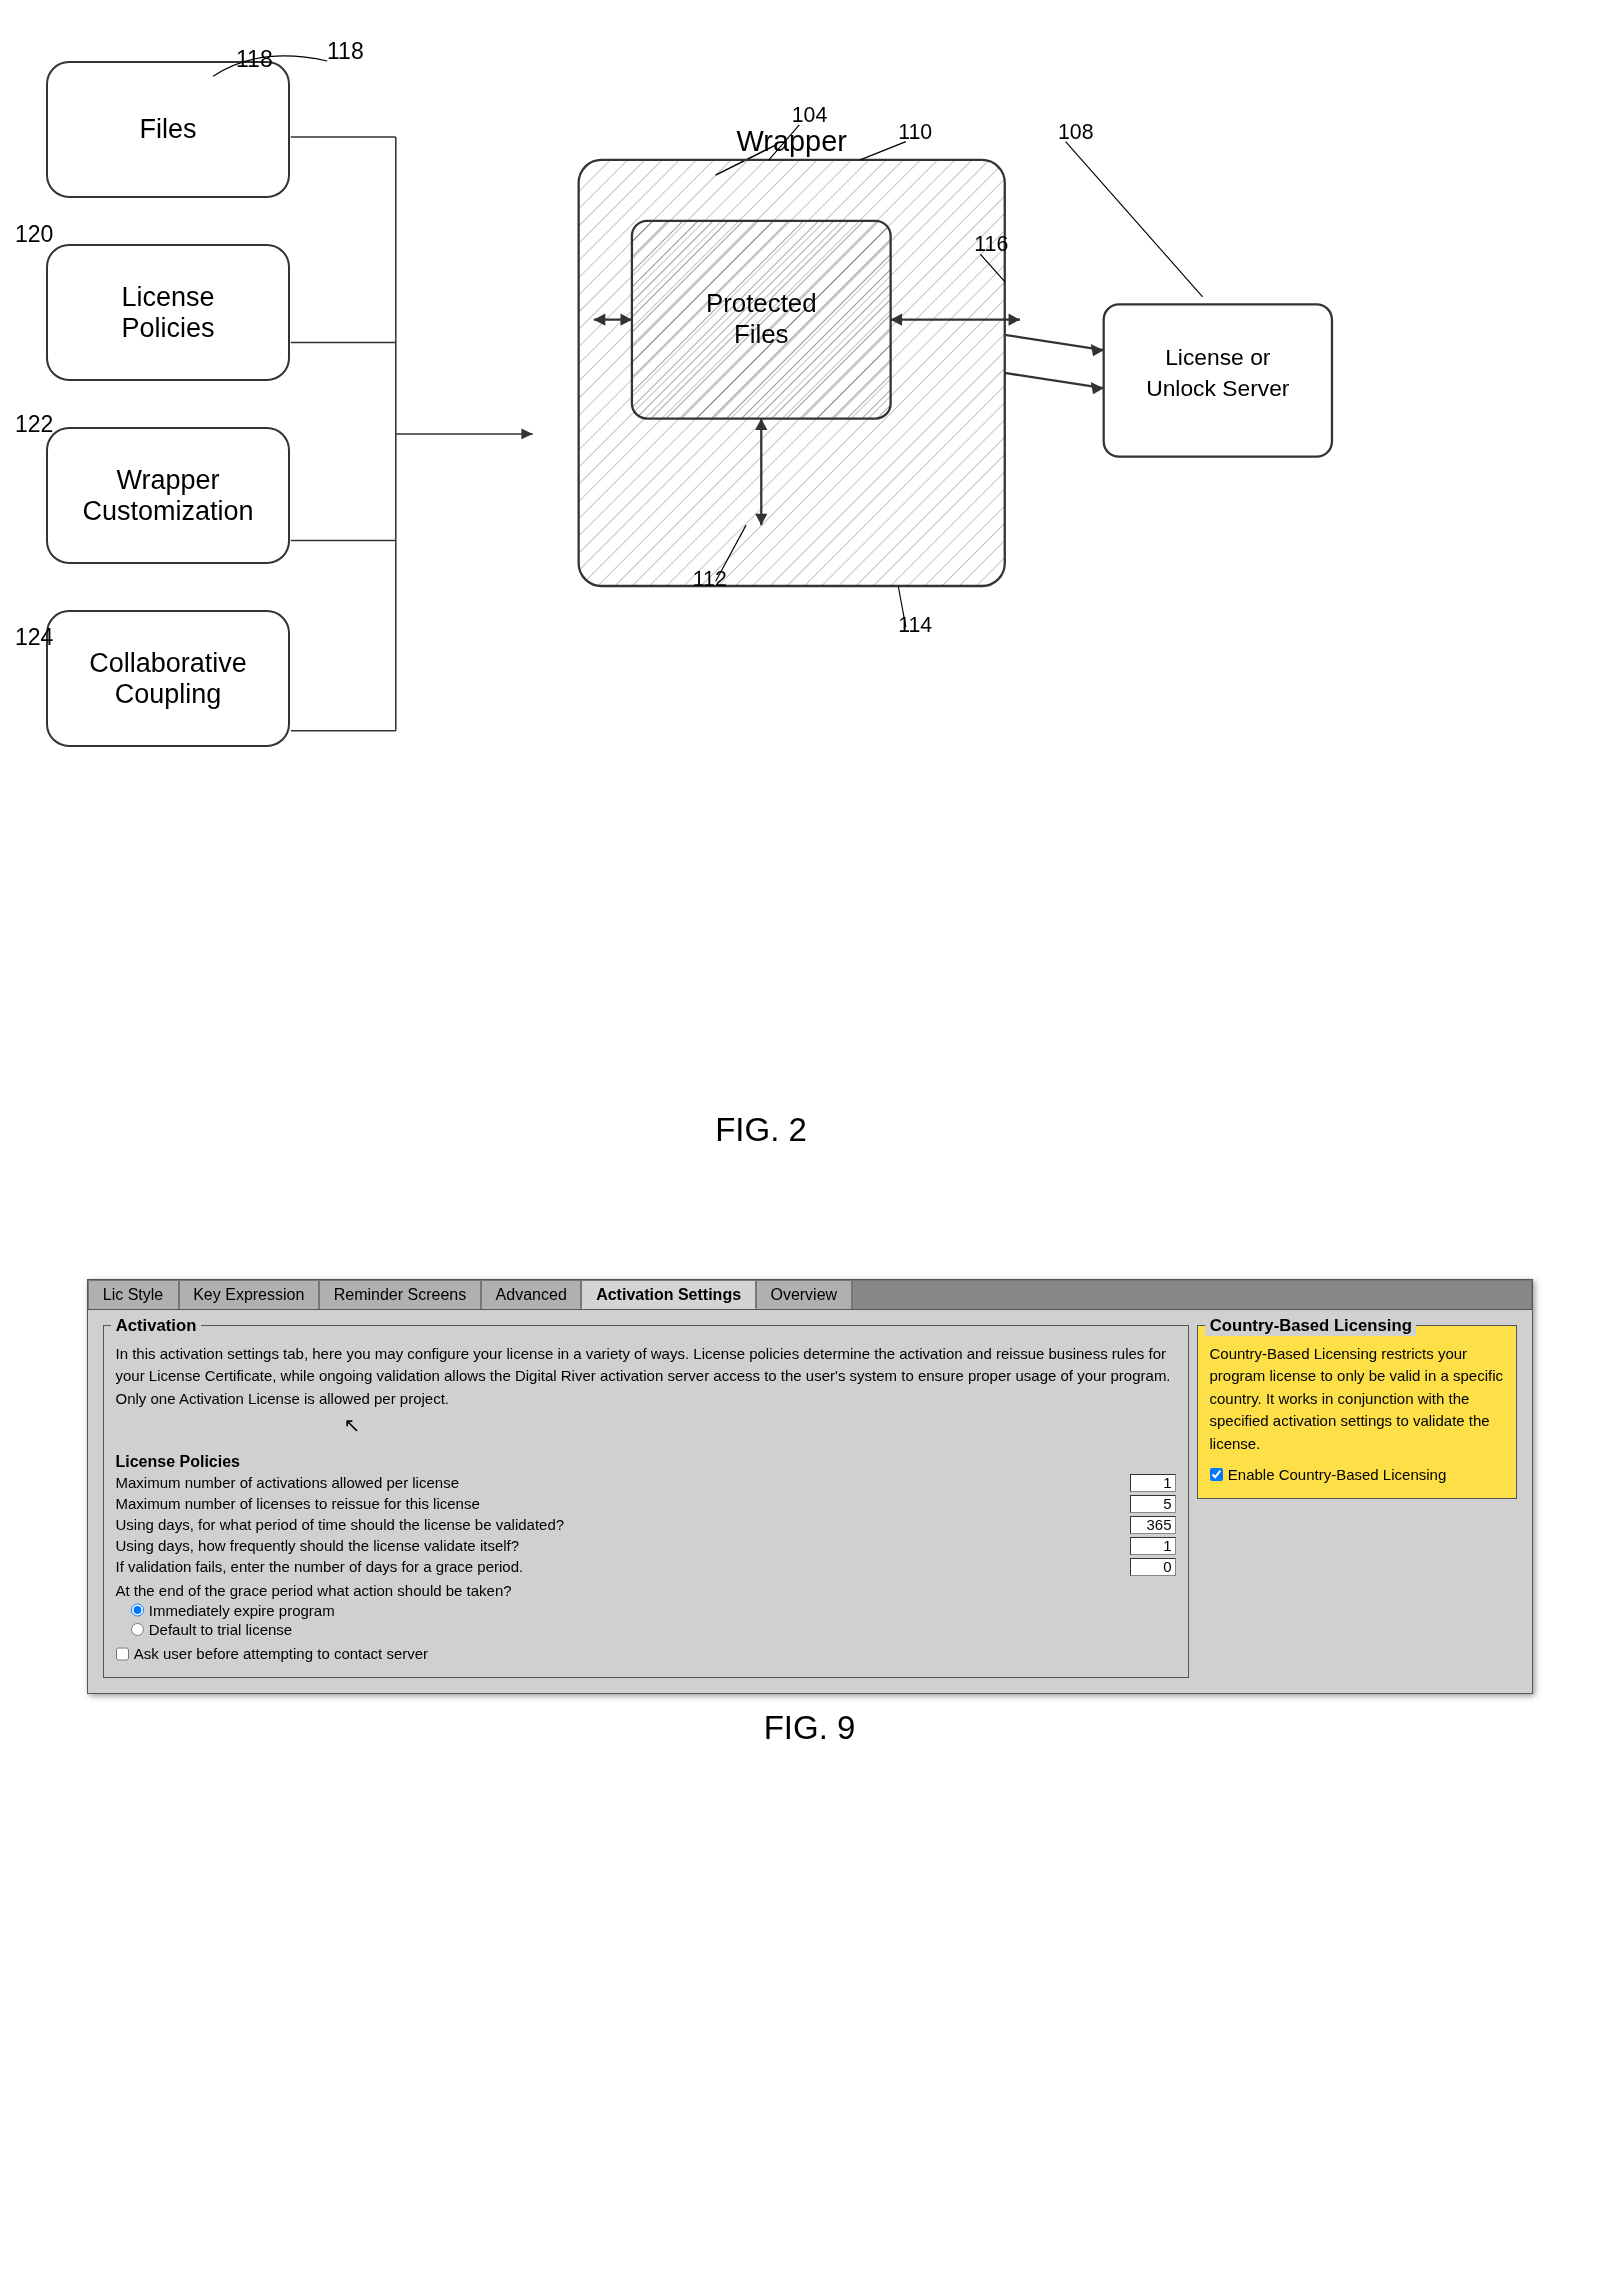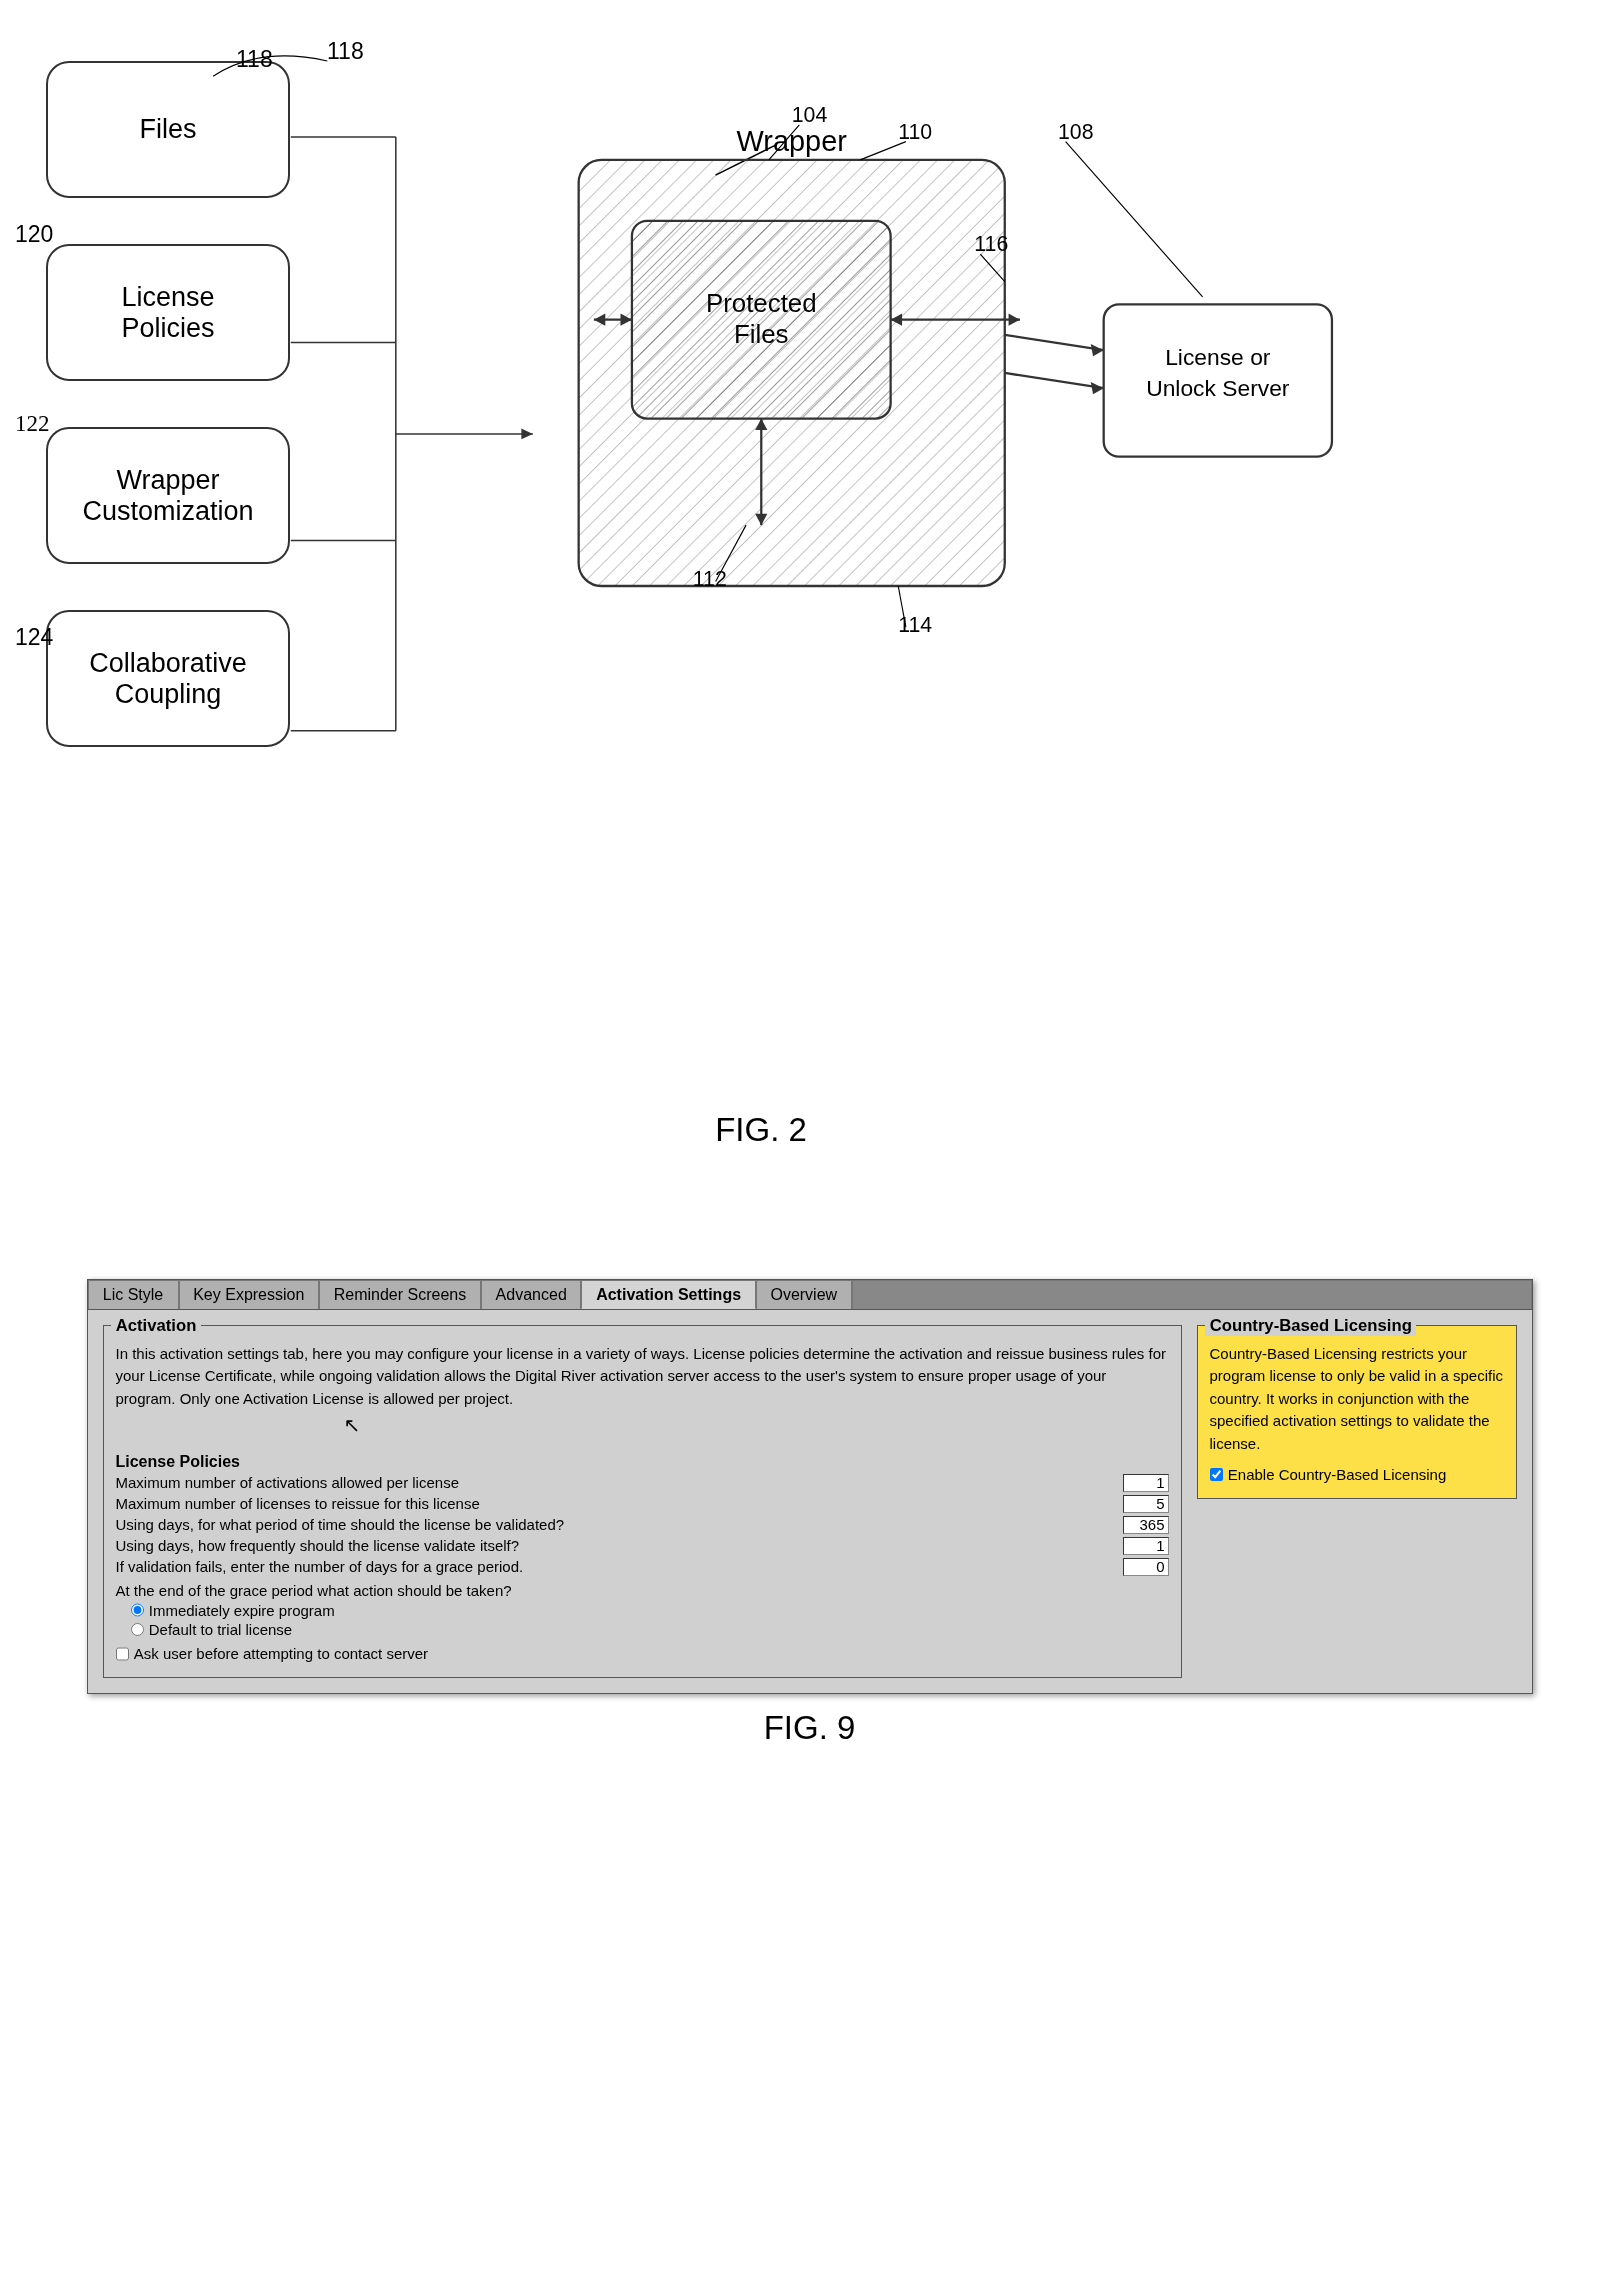--- a/index.html
+++ b/index.html
@@ -97,21 +97,21 @@
     }
 
     .fig9-tab.active {
       background: #d4d4d4;
       font-weight: bold;
       border-bottom: 1.5px solid #d4d4d4;
     }
 
     .fig9-content {
       display: flex;
-      gap: 15px;
+      gap: 8px;
       padding: 15px;
       background: #d0d0d0;
     }
 
     .activation-panel {
       flex: 1;
       border: 1.5px solid #555;
       background: #d0d0d0;
       padding: 12px;
       position: relative;
@@ -234,21 +234,21 @@
     <div style="position:relative;">
       <div class="box-item">
         <span style="white-space:pre-line;">Collaborative
 Coupling</span>
       </div>
     </div>
   </div>
 
   <span class="annot" style="left: 236px; top: 46px;">118</span>
   <span class="annot" style="left: 15px; top: 221px;">120</span>
-  <span class="annot" style="left: 15px; top: 411px; font-family: Liberation Serif, serif;">122</span>
+  <span class="annot" style="left: 15px; top: 411px;">122</span>
   <span class="annot" style="left: 15px; top: 624px;">124</span>
 
   <div style="position:absolute; left:533px; top:99px; width:837px; height:624px;">
     
     <svg width="837" height="624" viewBox="0 0 1100 820">
 
       <line x1="320" y1="60" x2="240" y2="100" stroke="#000" stroke-width="2"></line>
 
       <defs>
         <pattern id="hatch" patternUnits="userSpaceOnUse" width="16" height="16" patternTransform="rotate(45)">

